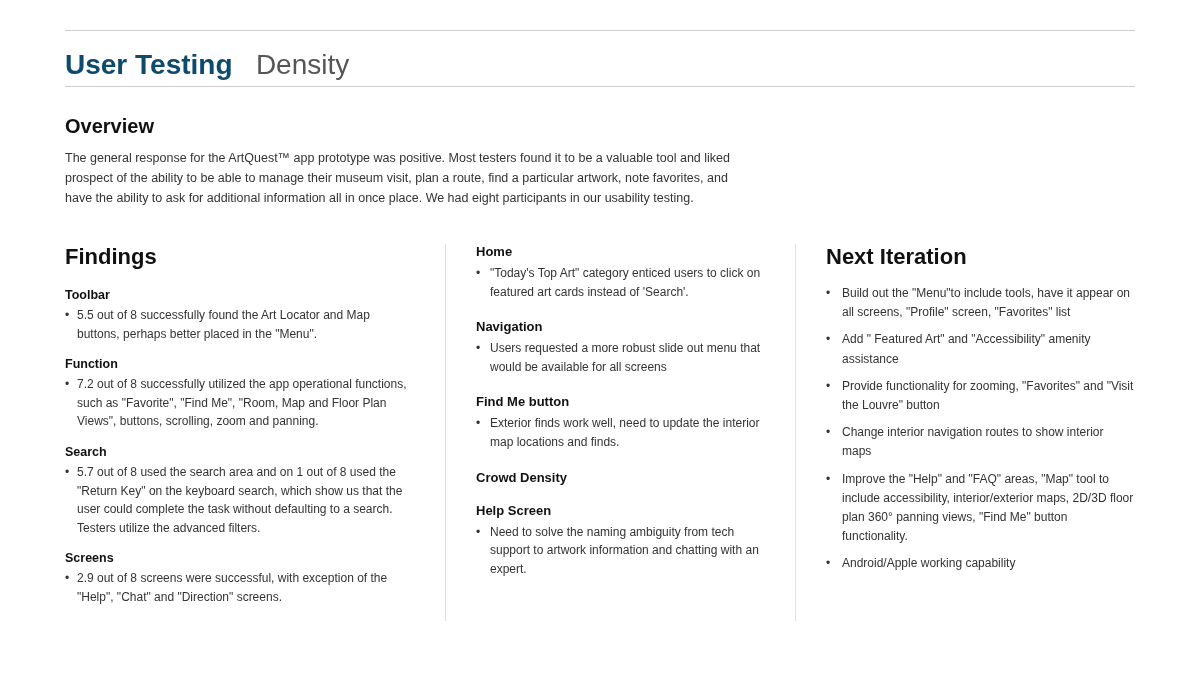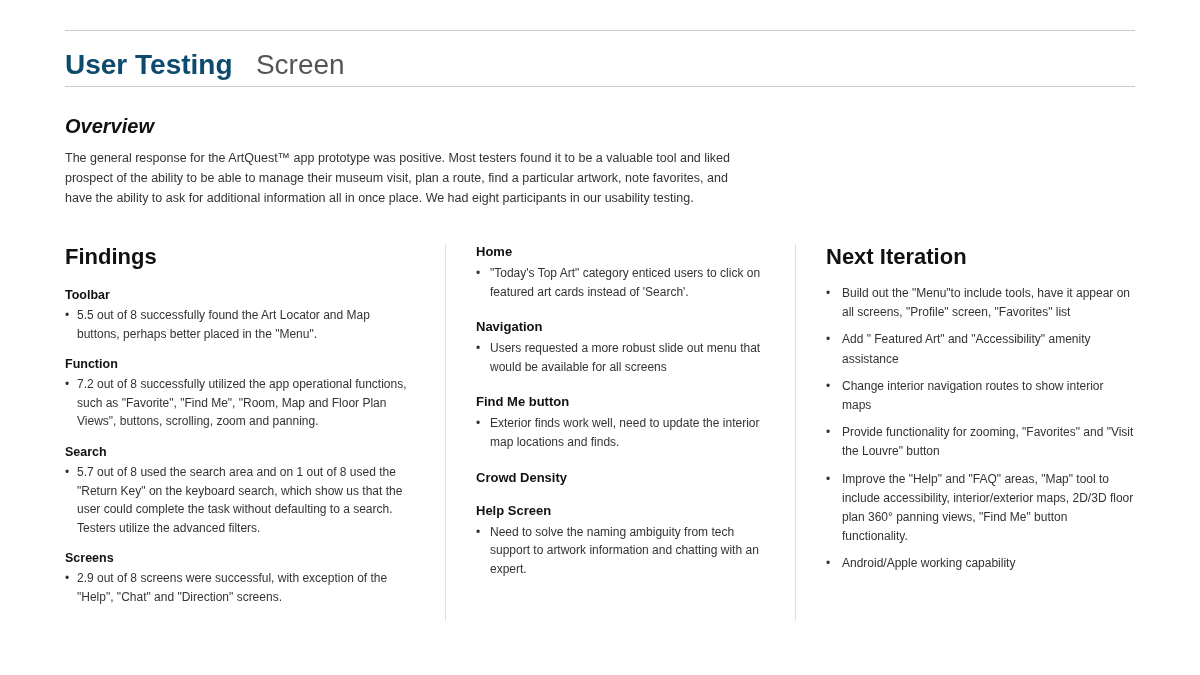--- a/index.html
+++ b/index.html
@@ -51,21 +51,20 @@
 
     .overview-section {
       margin-bottom: 36px;
     }
 
     .overview-section h2 {
       font-size: 20px;
       font-weight: 700;
       margin-bottom: 10px;
       color: #111111;
-      font-style: italic;
     }
 
     .overview-section p {
       font-size: 12.5px;
       line-height: 1.6;
       color: #333333;
       max-width: 680px;
     }
 
     .three-col {
@@ -192,21 +191,21 @@
   </style>
 </head>
 <body>
 
 <div class="page-container">
   <hr class="top-rule">
 
   <h1 class="page-title">
     <span class="highlight">User Testing</span>
     <span class="regular">&nbsp;</span>
-    <span class="regular">Screen</span>
+    <span class="regular">Density</span>
   </h1>
 
   <hr class="title-rule">
 
   <div class="overview-section">
     <h2>Overview</h2>
     <p>The general response for the ArtQuest™ app prototype was positive. Most testers found it to be a valuable tool and liked prospect of the ability to be able to manage their museum visit, plan a route, find a particular artwork, note favorites, and have the ability to ask for additional information all in once place. We had eight participants in our usability testing.</p>
   </div>
 
   <div class="three-col">
@@ -280,22 +279,22 @@
       </div>
 
     </div>
 
     <div class="col-right">
       <div class="next-iteration-title">Next Iteration</div>
 
       <ul class="next-iter-list">
         <li>Build out the "Menu"to include tools, have it appear on all screens,  "Profile" screen, "Favorites" list</li>
         <li>Add " Featured Art" and "Accessibility" amenity assistance</li>
+        <li>Provide functionality for zooming, "Favorites" and "Visit the Louvre" button</li>
         <li>Change interior navigation routes to show interior maps</li>
-        <li>Provide functionality for zooming, "Favorites" and "Visit the Louvre" button</li>
         <li>Improve the "Help" and "FAQ" areas, "Map" tool to include accessibility, interior/exterior maps, 2D/3D  floor plan 360° panning views, "Find Me" button functionality.</li>
         <li>Android/Apple working capability</li>
       </ul>
     </div>
 
   </div>
 
 </div>
 
 </body></html>

